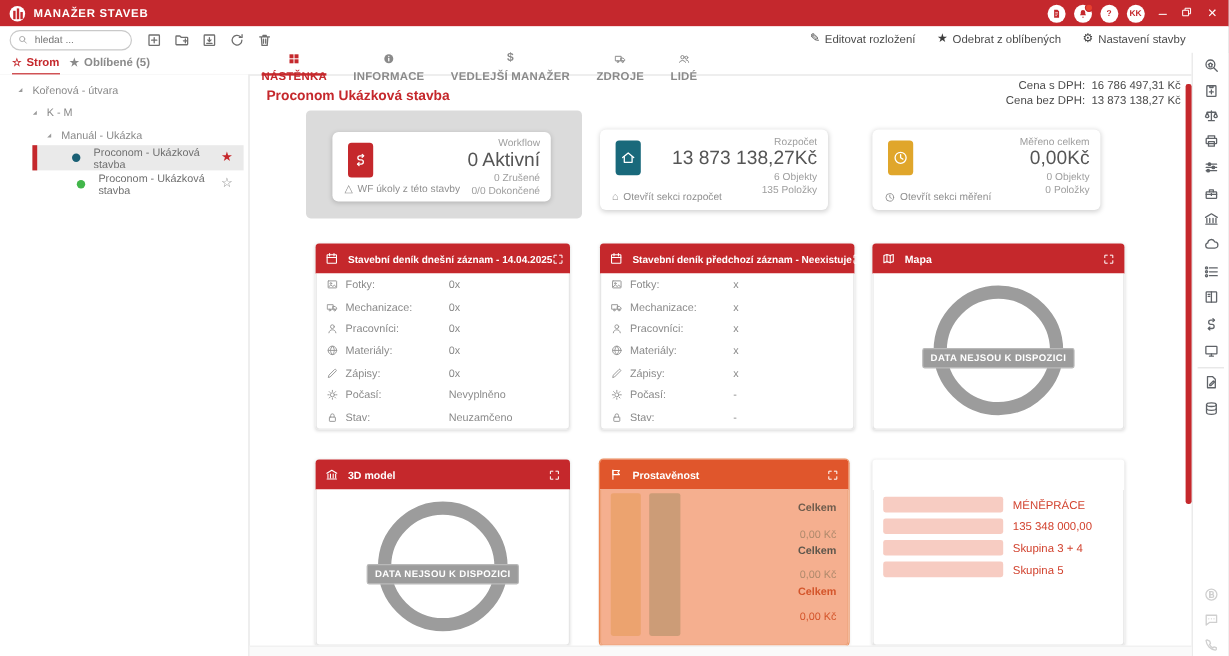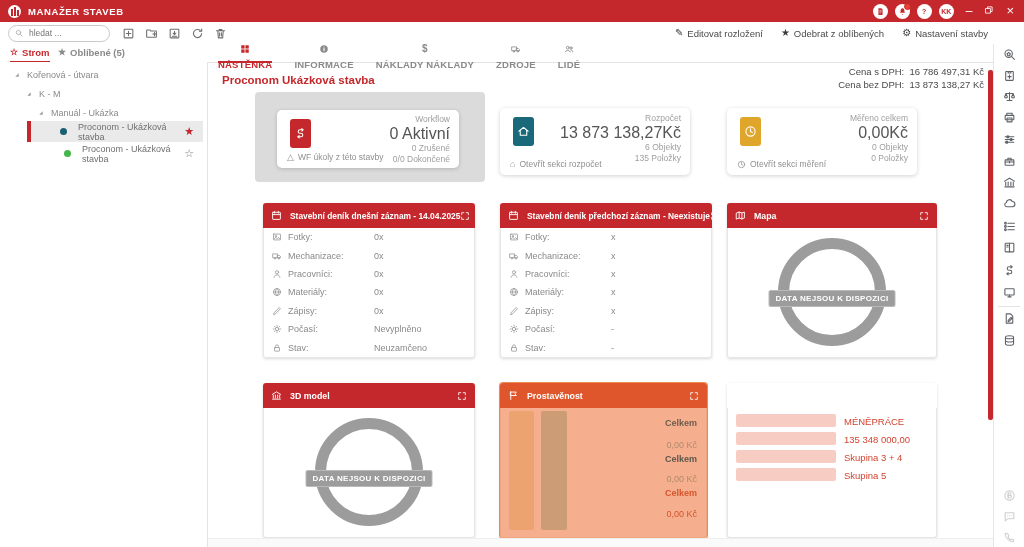--- a/index.html
+++ b/index.html
@@ -252,21 +252,21 @@
               <circle cx="12" cy="12" r="9"></circle>
               <path d="M10.5 10.5h1.8V17m-2.2 0h4.4M11.9 6.8h.2" fill="#fff" stroke="none"></path>
               <circle cx="12" cy="7.4" r="1.3" fill="#fff" stroke="none"></circle>
               <rect x="10.8" y="10.2" width="2.4" height="7" fill="#fff" stroke="none"></rect>
             </svg>
           </i>
           <span>INFORMACE</span>
         </span>
       <span class="mtab">
           <i class="gi">$</i>
-          <span>NÁKLADY NÁKLADY</span>
+          <span>VEDLEJŠÍ MANAŽER</span>
         </span>
       <span class="mtab">
           <i class="ic">
             <svg viewBox="0 0 24 24" fill="none" stroke="currentColor" stroke-width="2" stroke-linecap="round" stroke-linejoin="round">
               <path d="M2.5 7h11v9h-11zM13.5 10.5h4l3 3v2.5h-7z"></path>
               <circle cx="7" cy="17.8" r="1.7"></circle>
               <circle cx="16.5" cy="17.8" r="1.7"></circle>
             </svg>
           </i>
           <span>ZDROJE</span>

